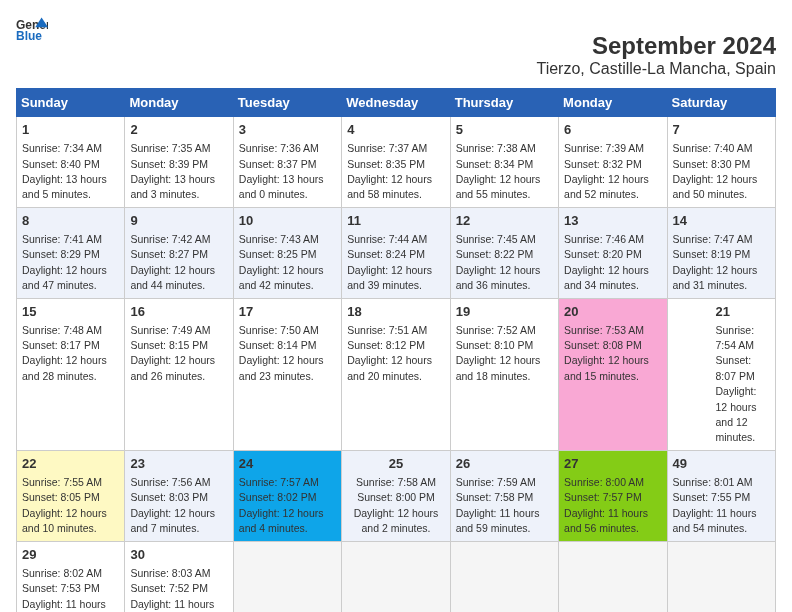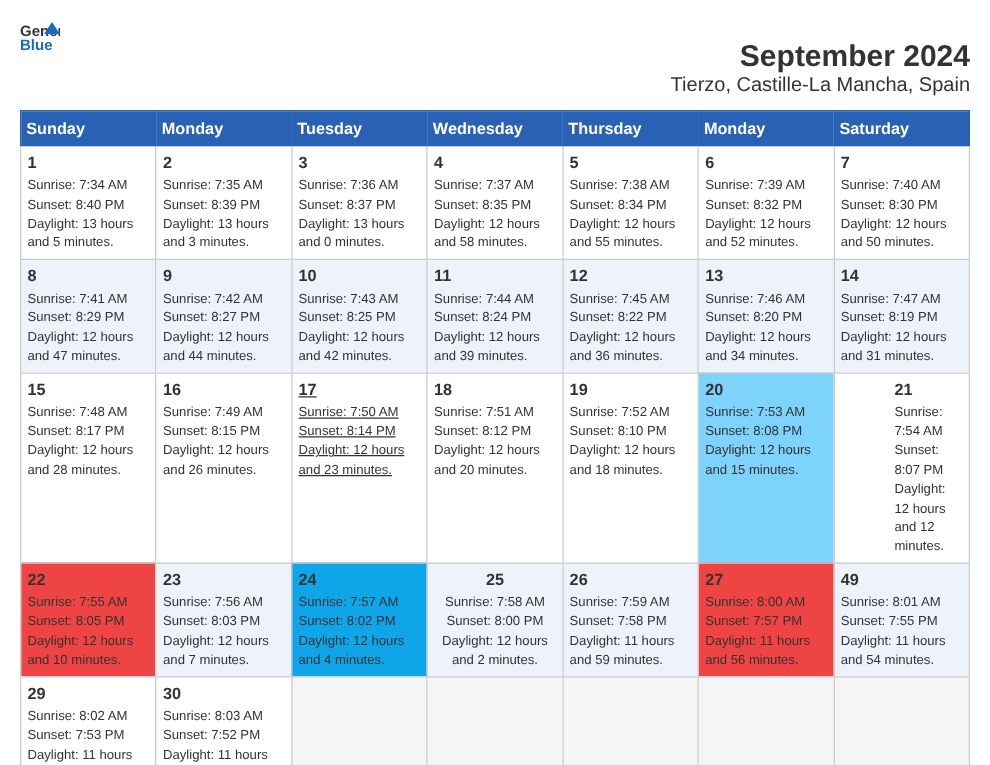--- a/index.html
+++ b/index.html
@@ -125,33 +125,33 @@
         <td style="background: rgb(238, 242, 250);"><span class="day-num">9</span><span class="day-info">Sunrise: 7:42 AM<br>Sunset: 8:27 PM<br>Daylight: 12 hours and 44 minutes.</span></td>
         <td style="background: rgb(238, 242, 250); margin-top: 36px;"><span class="day-num">10</span><span class="day-info">Sunrise: 7:43 AM<br>Sunset: 8:25 PM<br>Daylight: 12 hours and 42 minutes.</span></td>
         <td style="background: rgb(238, 242, 250);"><span class="day-num">11</span><span class="day-info">Sunrise: 7:44 AM<br>Sunset: 8:24 PM<br>Daylight: 12 hours and 39 minutes.</span></td>
         <td style="background: rgb(238, 242, 250);"><span class="day-num">12</span><span class="day-info">Sunrise: 7:45 AM<br>Sunset: 8:22 PM<br>Daylight: 12 hours and 36 minutes.</span></td>
         <td style="background: rgb(238, 242, 250); margin-left: 20px;"><span class="day-num">13</span><span class="day-info">Sunrise: 7:46 AM<br>Sunset: 8:20 PM<br>Daylight: 12 hours and 34 minutes.</span></td>
         <td style="background: rgb(238, 242, 250);"><span class="day-num">14</span><span class="day-info">Sunrise: 7:47 AM<br>Sunset: 8:19 PM<br>Daylight: 12 hours and 31 minutes.</span></td>
       </tr>
       <tr>
         <td style="background: rgb(255, 255, 255);"><span class="day-num">15</span><span class="day-info">Sunrise: 7:48 AM<br>Sunset: 8:17 PM<br>Daylight: 12 hours and 28 minutes.</span></td>
         <td style="background: rgb(255, 255, 255);"><span class="day-num">16</span><span class="day-info">Sunrise: 7:49 AM<br>Sunset: 8:15 PM<br>Daylight: 12 hours and 26 minutes.</span></td>
-        <td style="background: rgb(255, 255, 255); text-decoration: underline;"><span class="day-num">17</span><span class="day-info">Sunrise: 7:50 AM<br>Sunset: 8:14 PM<br>Daylight: 12 hours and 23 minutes.</span></td>
+        <td style="background: rgb(255, 255, 255);"><span class="day-num">17</span><span class="day-info">Sunrise: 7:50 AM<br>Sunset: 8:14 PM<br>Daylight: 12 hours and 23 minutes.</span></td>
         <td style="background: rgb(255, 255, 255);"><span class="day-num">18</span><span class="day-info">Sunrise: 7:51 AM<br>Sunset: 8:12 PM<br>Daylight: 12 hours and 20 minutes.</span></td>
         <td style="background: rgb(255, 255, 255);"><span class="day-num">19</span><span class="day-info">Sunrise: 7:52 AM<br>Sunset: 8:10 PM<br>Daylight: 12 hours and 18 minutes.</span></td>
-        <td style="background: #7dd3fc; margin-left: 20px;"><span class="day-num">20</span><span class="day-info">Sunrise: 7:53 AM<br>Sunset: 8:08 PM<br>Daylight: 12 hours and 15 minutes.</span></td>
+        <td style="background: #f9a8d4; margin-left: 20px;"><span class="day-num">20</span><span class="day-info">Sunrise: 7:53 AM<br>Sunset: 8:08 PM<br>Daylight: 12 hours and 15 minutes.</span></td>
         <td style="background: rgb(255, 255, 255); padding-left: 48px;"><span class="day-num">21</span><span class="day-info">Sunrise: 7:54 AM<br>Sunset: 8:07 PM<br>Daylight: 12 hours and 12 minutes.</span></td>
       </tr>
       <tr>
-        <td style="background: #ef4444;"><span class="day-num">22</span><span class="day-info">Sunrise: 7:55 AM<br>Sunset: 8:05 PM<br>Daylight: 12 hours and 10 minutes.</span></td>
+        <td style="background: #fef9c3;"><span class="day-num">22</span><span class="day-info">Sunrise: 7:55 AM<br>Sunset: 8:05 PM<br>Daylight: 12 hours and 10 minutes.</span></td>
         <td style="background: rgb(238, 242, 250);"><span class="day-num">23</span><span class="day-info">Sunrise: 7:56 AM<br>Sunset: 8:03 PM<br>Daylight: 12 hours and 7 minutes.</span></td>
         <td style="background: #0ea5e9;"><span class="day-num">24</span><span class="day-info">Sunrise: 7:57 AM<br>Sunset: 8:02 PM<br>Daylight: 12 hours and 4 minutes.</span></td>
         <td style="background: rgb(238, 242, 250); text-align: center;"><span class="day-num">25</span><span class="day-info">Sunrise: 7:58 AM<br>Sunset: 8:00 PM<br>Daylight: 12 hours and 2 minutes.</span></td>
         <td style="background: rgb(238, 242, 250);"><span class="day-num">26</span><span class="day-info">Sunrise: 7:59 AM<br>Sunset: 7:58 PM<br>Daylight: 11 hours and 59 minutes.</span></td>
-        <td style="background: #ef4444;"><span class="day-num">27</span><span class="day-info">Sunrise: 8:00 AM<br>Sunset: 7:57 PM<br>Daylight: 11 hours and 56 minutes.</span></td>
+        <td style="background: #84cc16;"><span class="day-num">27</span><span class="day-info">Sunrise: 8:00 AM<br>Sunset: 7:57 PM<br>Daylight: 11 hours and 56 minutes.</span></td>
         <td style="background: rgb(238, 242, 250);"><span class="day-num">49</span><span class="day-info">Sunrise: 8:01 AM<br>Sunset: 7:55 PM<br>Daylight: 11 hours and 54 minutes.</span></td>
       </tr>
       <tr>
         <td style="background: rgb(255, 255, 255);"><span class="day-num">29</span><span class="day-info">Sunrise: 8:02 AM<br>Sunset: 7:53 PM<br>Daylight: 11 hours and 51 minutes.</span></td>
         <td style="background: rgb(255, 255, 255);"><span class="day-num">30</span><span class="day-info">Sunrise: 8:03 AM<br>Sunset: 7:52 PM<br>Daylight: 11 hours and 48 minutes.</span></td>
         <td class="empty" style="background: rgb(245, 245, 245);"></td>
         <td class="empty" style="background: rgb(245, 245, 245);"></td>
         <td class="empty" style="background: rgb(245, 245, 245);"></td>
         <td class="empty" style="background: rgb(245, 245, 245);"></td>
         <td class="empty" style="background: rgb(245, 245, 245);"></td>

